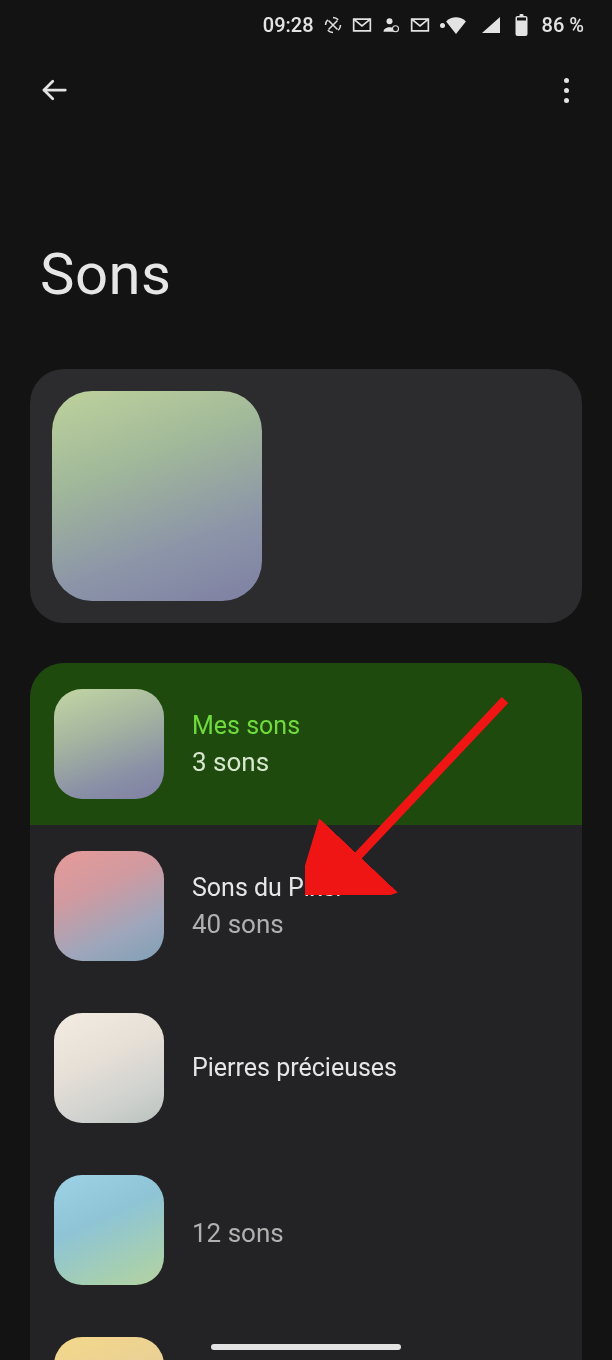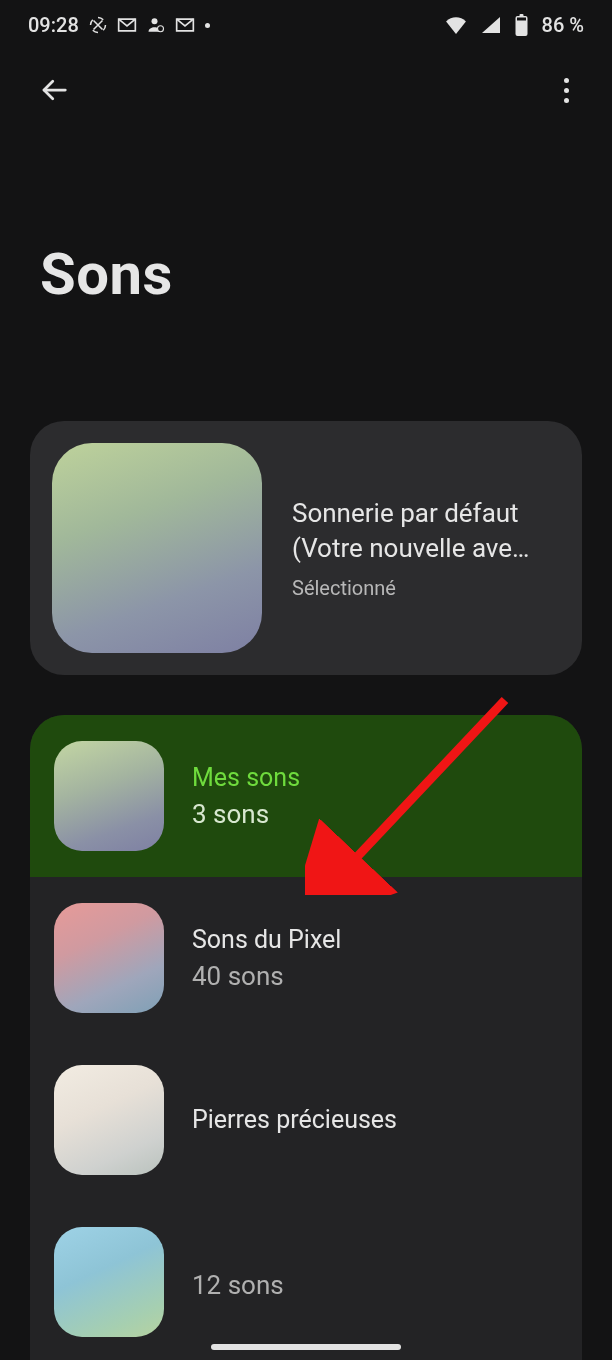--- a/index.html
+++ b/index.html
@@ -1,33 +1,33 @@
 <!DOCTYPE html>
 <html><head>
 <meta charset="utf-8">
 <style>
   * { margin: 0; padding: 0; box-sizing: border-box; }
   html, body { width: 612px; height: 1360px; background: #131314; color: #e3e3e3; font-family: Roboto, "Segoe UI", Arial, sans-serif; overflow: hidden; }
   body { position: relative; }
 
   
-  .status-bar { height: 50px; display: flex; align-items: center; justify-content: space-between; padding: 0 28px; font-size: 20px; font-weight: 500; color: #e3e3e3; }
+  .status-bar { height: 50px; display: flex; align-items: center; justify-content: flex-end; padding: 0 28px; font-size: 20px; font-weight: 500; color: #e3e3e3; }
   .status-left { display: flex; align-items: center; gap: 10px; }
   .status-right { display: flex; align-items: center; gap: 14px; }
   .status-icon { display: inline-flex; align-items: center; }
   .dot { width: 5px; height: 5px; background: #e3e3e3; border-radius: 50%; }
 
   
   .app-bar { height: 80px; display: flex; align-items: center; justify-content: space-between; padding: 0 22px 0 30px; }
   .back-btn, .more-btn { width: 48px; height: 48px; display: flex; align-items: center; justify-content: center; border: none; background: transparent; color: #e3e3e3; }
   .more-dots { display: flex; flex-direction: column; gap: 5px; }
   .more-dots span { width: 5px; height: 5px; background: #e3e3e3; border-radius: 50%; }
 
   
-  .page-title { font-size: 58px; font-weight: 700; color: #e6e6e6; padding: 110px 0 113px 40px; letter-spacing: 0.5px; }
+  .page-title { font-size: 58px; font-weight: 400; color: #e6e6e6; padding: 110px 0 61px 40px; letter-spacing: 0.5px; }
 
   
   .default-card { margin: 0 30px 40px 30px; background: #2c2c2e; border-radius: 34px; padding: 22px; display: flex; align-items: center; gap: 30px; }
   .default-swatch { width: 210px; height: 210px; border-radius: 40px; background: linear-gradient(160deg,#bed29b 0%, #a1b89a 35%, #8c95a8 70%, #7e80a3 100%); flex-shrink: 0; }
   .default-text { flex: 1; min-width: 0; }
   .default-title { font-size: 26px; color: #e6e6e6; line-height: 1.35; font-weight: 400; }
   .default-sub { font-size: 20px; color: #b8b8b8; margin-top: 10px; }
 
   
   .categories { margin: 0 30px; background: #232325; border-radius: 34px 34px 0 0; overflow: hidden; }
@@ -121,24 +121,20 @@
         <span></span>
         <span></span>
       </span>
   </button>
 </div>
 
 <h1 class="page-title">Sons</h1>
 
 <div class="default-card">
   <div class="default-swatch"></div>
-  <div class="default-text">
-    <div class="default-title">Sonnerie par défaut (Votre nouvelle ave…</div>
-    <div class="default-sub">Sélectionné</div>
-  </div>
 </div>
 
 <div class="categories">
   <div class="cat-row highlight">
     <div class="cat-swatch sw1"></div>
     <div class="cat-text">
       <div class="cat-title accent">Mes sons</div>
       <div class="cat-sub">3 sons</div>
     </div>
   </div>

